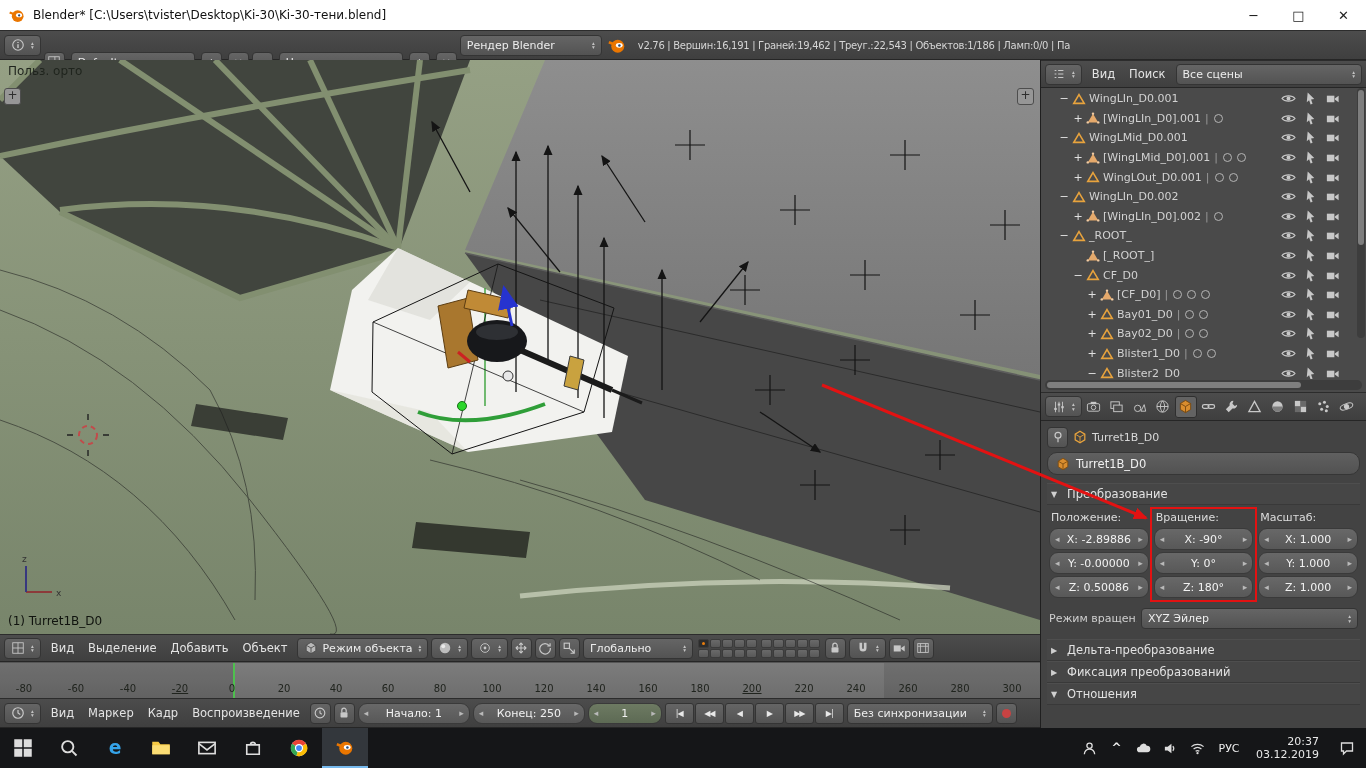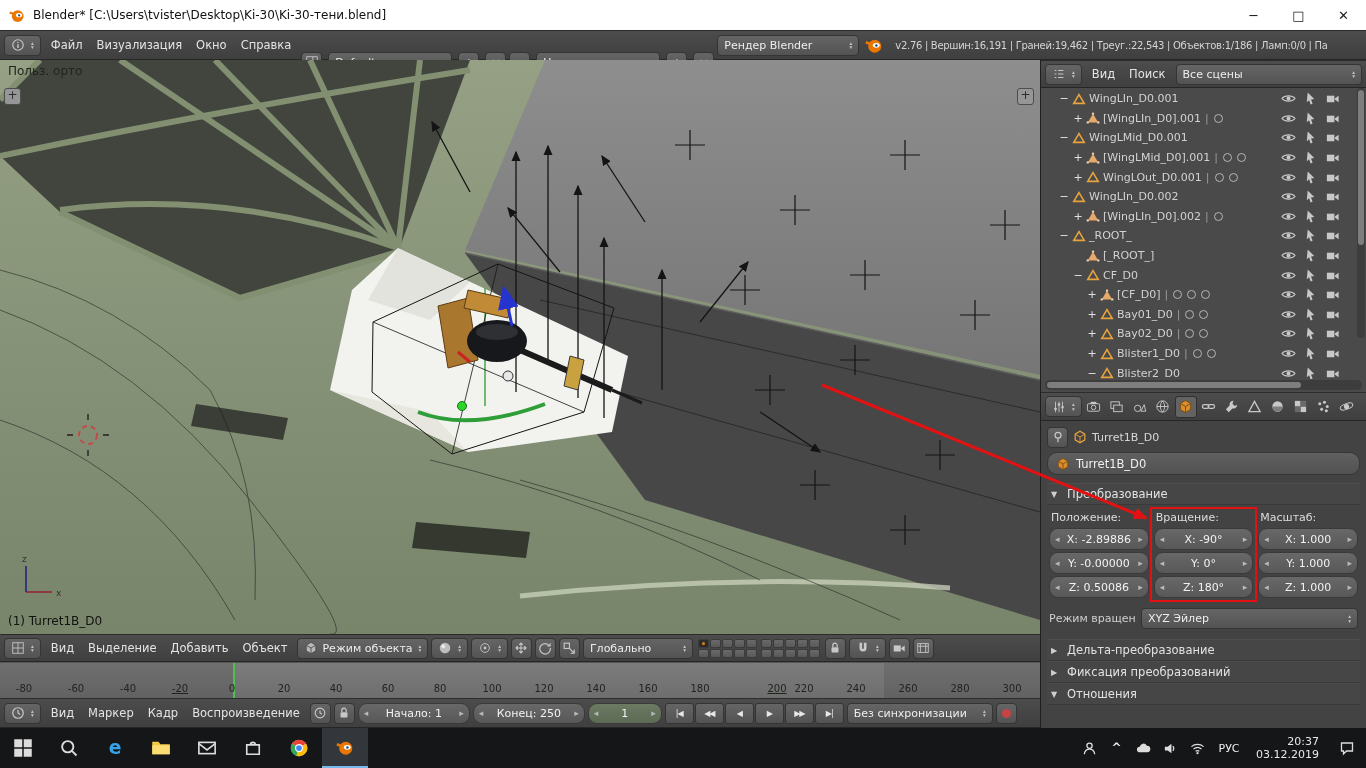--- a/index.html
+++ b/index.html
@@ -152,26 +152,20 @@
     <span class="hbtn">
       <svg viewBox="0 0 16 16">
           <circle cx="8" cy="8" r="6" fill="none" stroke="#c8c8c8" stroke-width="1.3"></circle>
           <path d="M8 4.6v1M8 7.2V11.4" stroke="#c8c8c8" stroke-width="1.6"></path>
         </svg>
       <span class="dd">
           <i>▴</i>
           <i>▾</i>
         </span>
     </span>
-    <span id="info-menus" style="display:inline-flex">
-        <span class="menu-item">Файл</span>
-        <span class="menu-item">Визуализация</span>
-        <span class="menu-item">Окно</span>
-        <span class="menu-item">Справка</span>
-      </span>
     <span class="widget">
       <span class="sqbtn">
         <svg viewBox="0 0 16 16">
             <rect x="2" y="2" width="12" height="12" fill="none" stroke="#c8c8c8"></rect>
             <path d="M2 7h12M9 2v12" stroke="#c8c8c8"></path>
           </svg>
       </span>
       <span class="hbtn" style="min-width:110px">
         <span>Default</span>
       </span>
@@ -473,21 +467,21 @@
             <span class="tick" style="left: 232px;">0</span>
             <span class="tick" style="left: 284px; text-align: right;">20</span>
             <span class="tick" style="left: 336px;">40</span>
             <span class="tick" style="left: 388px;">60</span>
             <span class="tick" style="left: 440px;">80</span>
             <span class="tick" style="left: 492px;">100</span>
             <span class="tick" style="left: 544px;">120</span>
             <span class="tick" style="left: 596px; text-align: center;">140</span>
             <span class="tick" style="left: 648px;">160</span>
             <span class="tick" style="left: 700px;">180</span>
-            <span class="tick" style="left: 777px; text-decoration: underline;">200</span>
+            <span class="tick" style="left: 752px; text-decoration: underline;">200</span>
             <span class="tick" style="left: 804px;">220</span>
             <span class="tick" style="left: 856px;">240</span>
             <span class="tick" style="left: 908px;">260</span>
             <span class="tick" style="left: 960px;">280</span>
             <span class="tick" style="left: 1012px;">300</span>
           </div>
       </div>
 
       <div class="hdr tlh">
         <span class="hbtn">

